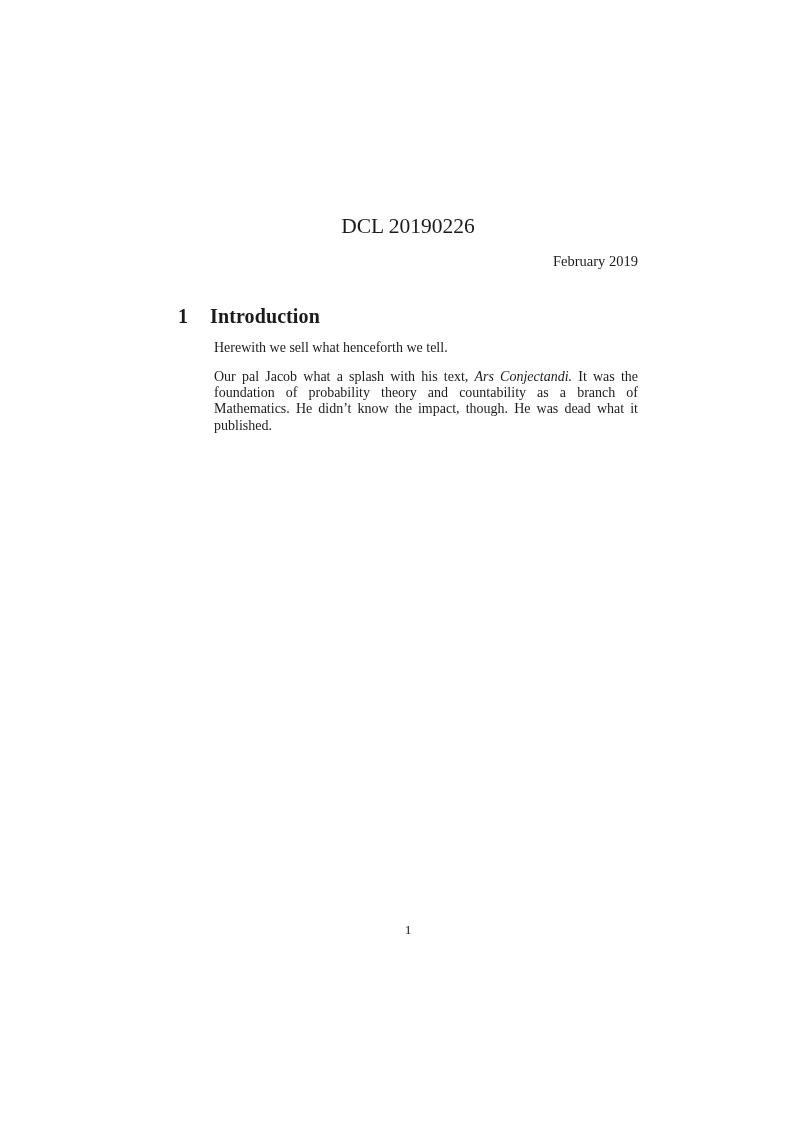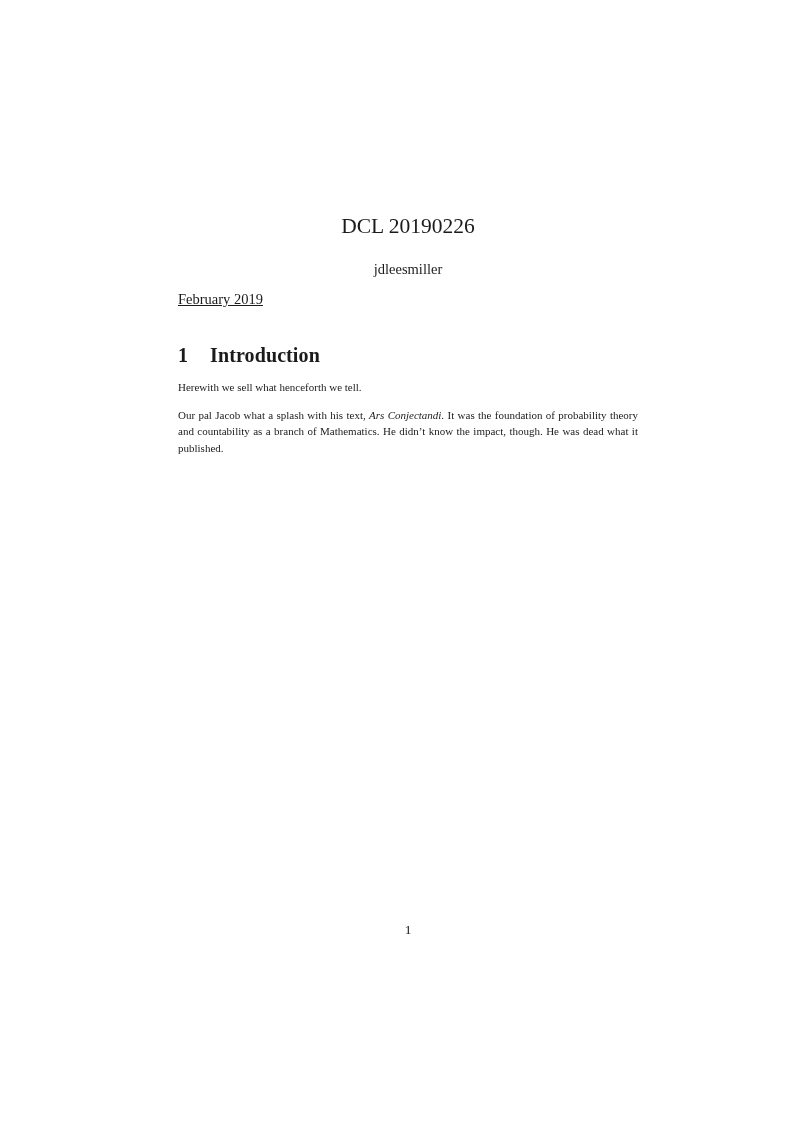--- a/index.html
+++ b/index.html
@@ -39,22 +39,21 @@
     margin-top: 21px;
     font-size: 14.5px;
     line-height: 1.2;
     text-align: center;
   }
 
   .doc-date {
     margin-top: 13px;
     font-size: 14.5px;
     line-height: 1.2;
-    text-align: left;
-    text-decoration: underline;
+    text-align: right;
   }
 
   .section-heading {
     font-size: 20px;
     font-weight: 700;
     line-height: 1.2;
     letter-spacing: 0.1px;
   }
 
   .section-heading.first {
@@ -65,23 +64,24 @@
     margin-top: 23px;
   }
 
   .sec-num {
     display: inline-block;
     margin-right: 22px;
   }
 
   .body-par {
     margin-top: 12px;
-    font-size: 11px;
+    font-size: 14px;
     line-height: 16.4px;
     text-align: justify;
+    margin-left: 36px;
   }
 
   .body-par em {
   }
 
   .page-number {
     position: absolute;
     left: 178px;
     width: 460px;
     top: 922px;
@@ -91,21 +91,20 @@
   }
 </style>
 </head>
 <body>
 
 <div class="page">
   <div class="textblock">
 
     <div class="doc-title">DCL 20190226</div>
 
-    <div class="doc-author">jdleesmiller</div>
 
     <div class="doc-date">February 2019</div>
 
     <div class="section-heading first">
       <span class="sec-num">1</span><span class="sec-title">Introduction</span>
     </div>
 
     <p class="body-par">Herewith we sell what henceforth we tell.</p>
 
 

